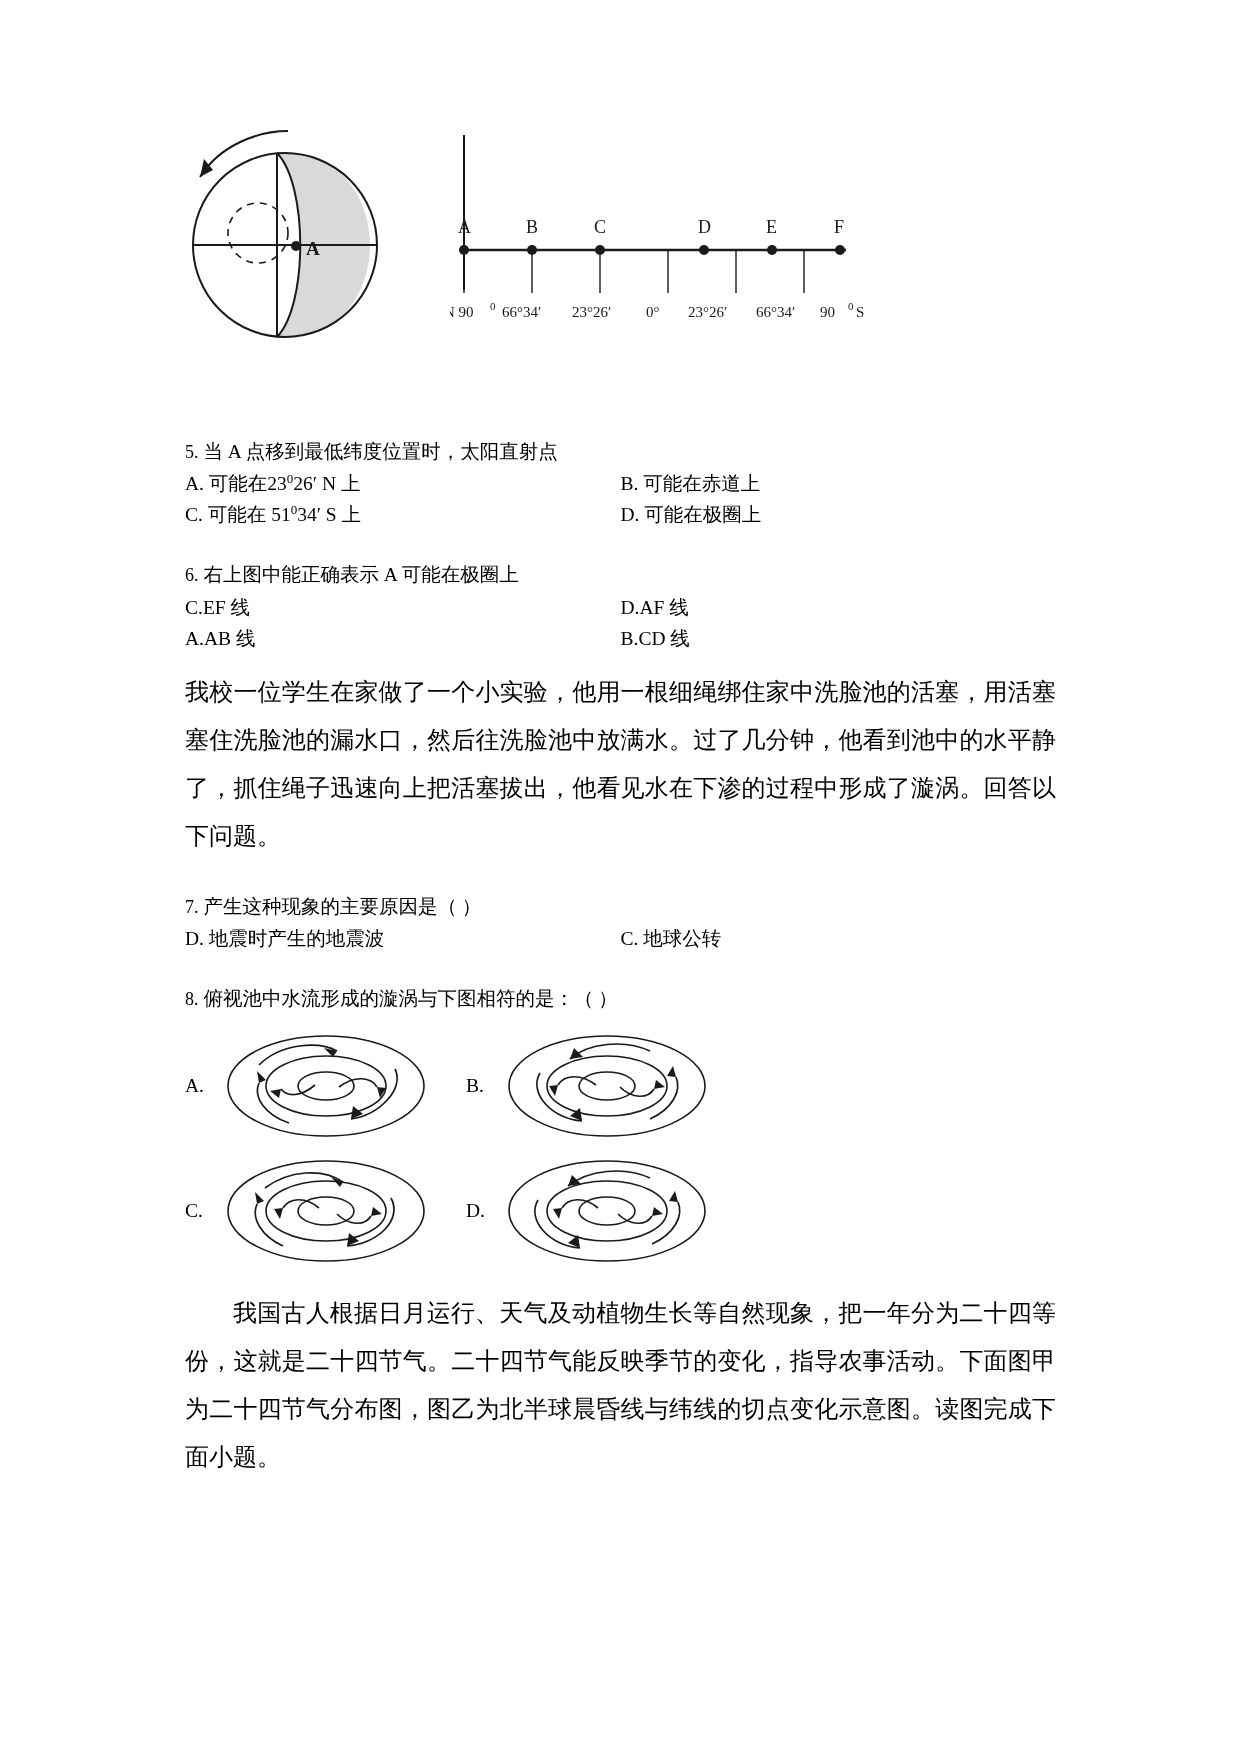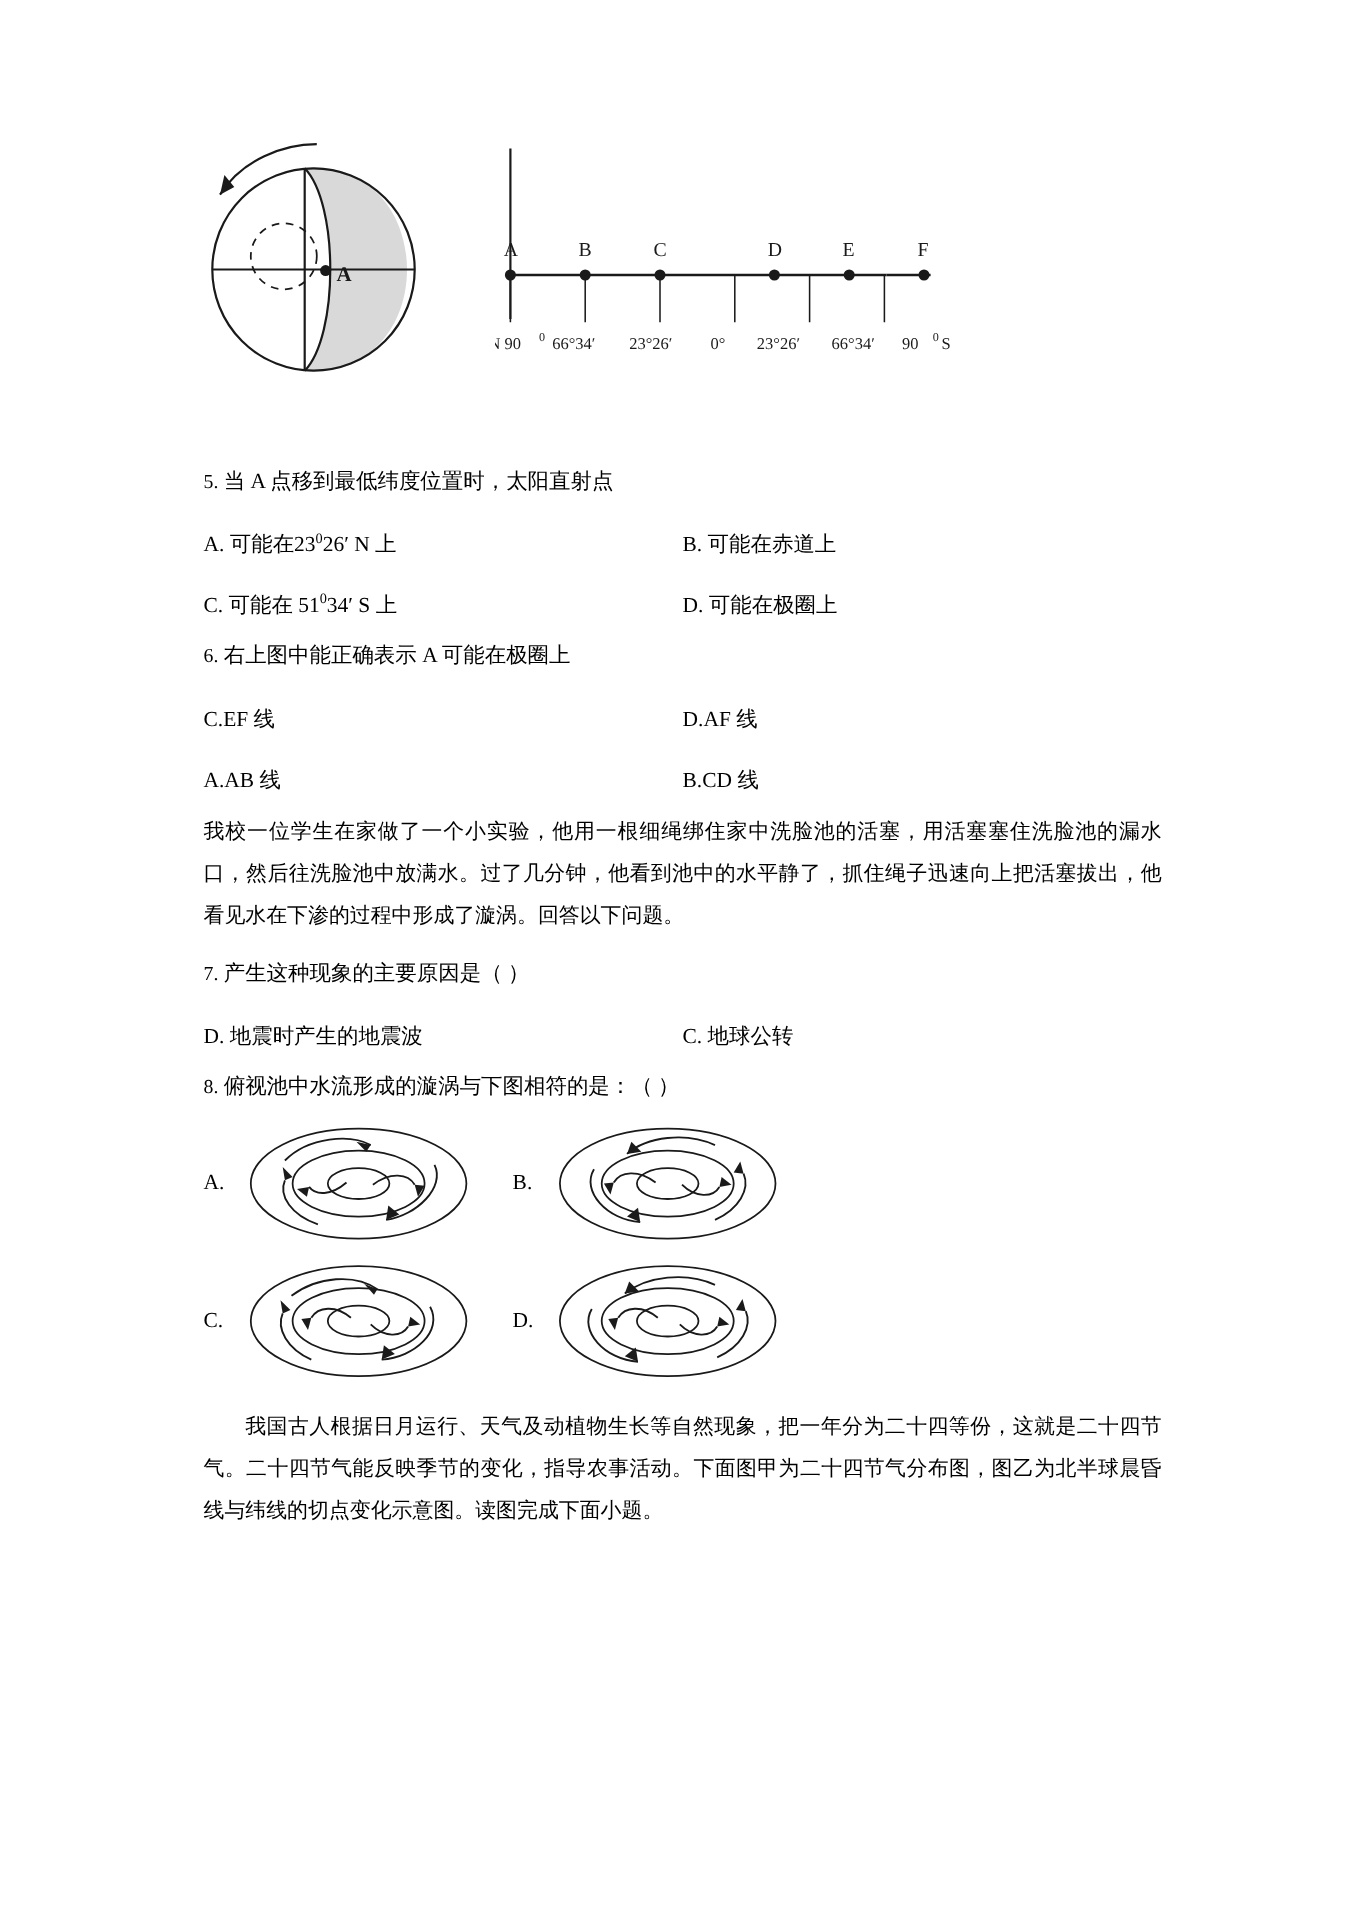--- a/index.html
+++ b/index.html
@@ -40,35 +40,35 @@
     left: 265px;
     top: 10px;
     width: 420px;
     height: 250px;
   }
 
   
   .q {
     font-size: 19.5px;
     line-height: 1.5;
-    margin: 19px 0 0 0;
+    margin: 32px 0 0 0;
   }
   .q .num {
     font-size: 18px;
   }
   .opts {
     display: flex;
-    margin-top: 28px;
+    margin-top: 4px;
     font-size: 19.5px;
   }
   .opts .col {
     width: 50%;
   }
   .para {
-    font-size: 19px;
+    font-size: 24px;
     line-height: 2.0;
     margin-top: 16px;
     text-align: justify;
   }
   .para.indent {
     text-indent: 2em;
   }
   .sup {
     font-size: 13px;
     vertical-align: super;

